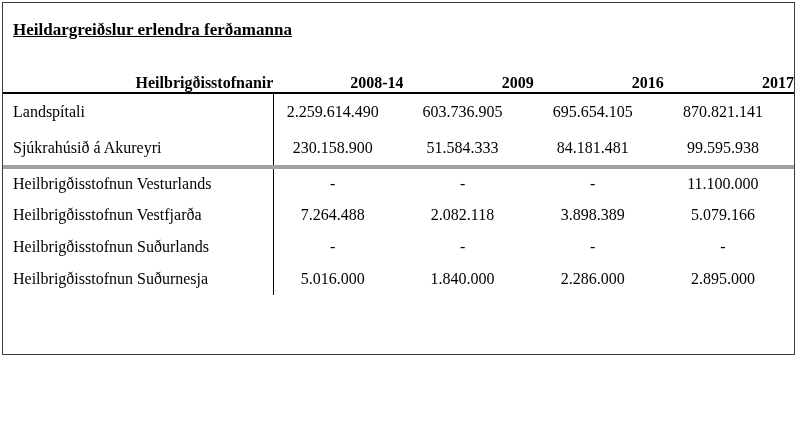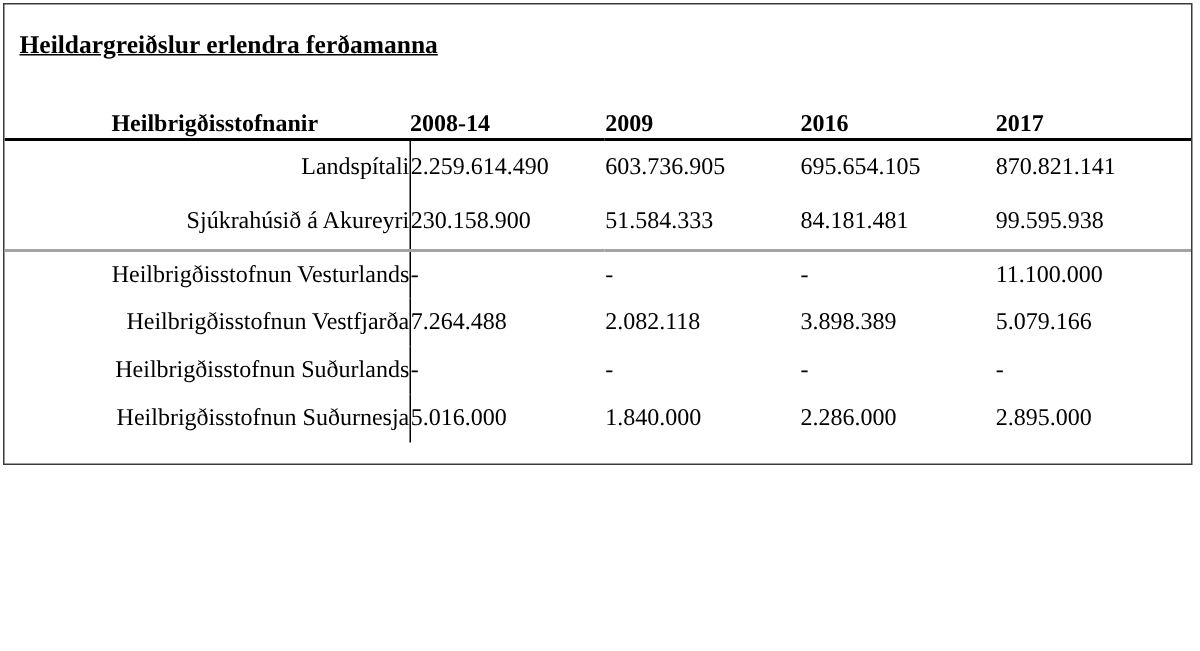--- a/index.html
+++ b/index.html
@@ -9,21 +9,21 @@
     width: 800px;
     height: 434px;
     font-family: "Liberation Serif", "DejaVu Serif", serif;
     color: #000000;
   }
   .sheet {
     position: absolute;
     left: 2px;
     top: 2px;
     width: 793px;
-    height: 308px;
+    height: 353px;
     border: 1.5px solid #3a3a3a;
     background: #ffffff;
     box-sizing: border-box;
     overflow: hidden;
   }
   .title {
     padding: 15px 0 0 10px;
     font-size: 17px;
     font-weight: bold;
     text-decoration: underline;
@@ -48,41 +48,41 @@
     white-space: nowrap;
   }
   
   thead tr { height: 52px; }
   thead th {
     vertical-align: bottom;
     padding-bottom: 7px;
     border-bottom: 2px solid #000000;
     font-weight: bold;
   }
-  thead th.lbl { text-align: center; padding-left: 10px; }
-  thead th.yr  { text-align: left; }
+  thead th.lbl { text-align: right; padding-left: 10px; }
+  thead th.yr  { text-align: right; }
 
   
   tbody td.lbl {
-    text-align: right;
+    text-align: left;
     padding-left: 10px;
   }
   tbody td.num {
-    text-align: left;
+    text-align: center;
     padding-right: 12px;
     margin-top: 28px;
   }
   tbody td.first-num { border-left: 1px solid #000000; }
 
   tr.row-tall   { height: 37px; }
   tr.row-std    { height: 32px; }
   tr.row-total  { height: 37px; font-weight: bold; }
   tr.row-footer { height: 34px; }
 
-  tr.rule-after td  { border-bottom: 2px solid #a3a3a3; }
+  tr.rule-after td  { border-bottom: 4px solid #a3a3a3; }
   tr.row-total td   { border-top: 2px solid #000000; border-bottom: 1px solid #000000; }
 </style>
 </head>
 <body>
 
 <div class="sheet">
   <div class="title">Heildargreiðslur erlendra ferðamanna</div>
 
   <table class="pay">
     <colgroup>

